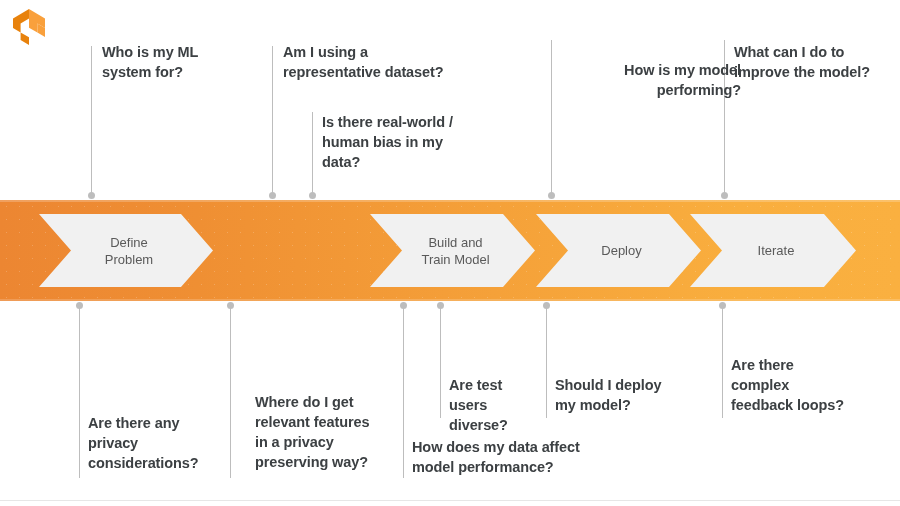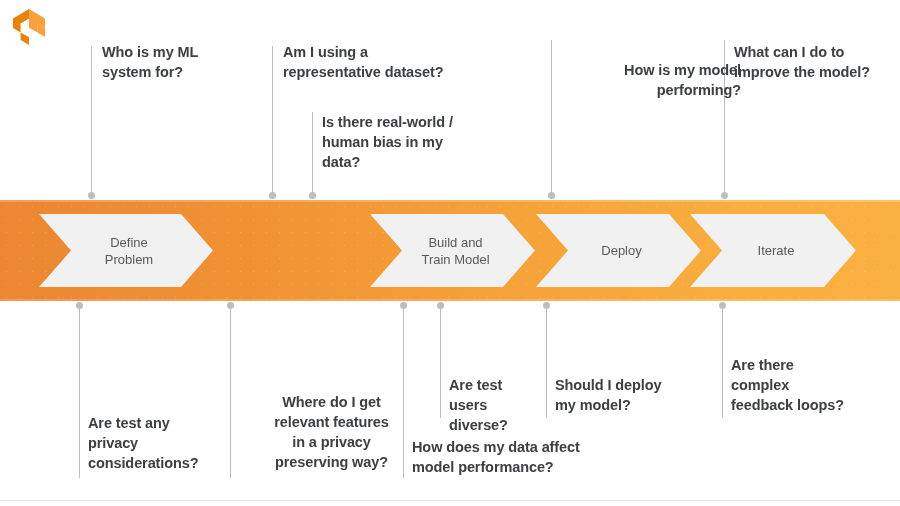--- a/index.html
+++ b/index.html
@@ -208,25 +208,25 @@
 
   <div class="leader-dot" style="left:437px; top:302px;"></div>
   <div class="leader" style="left:440px; top:308px; height:110px;"></div>
 
   <div class="leader-dot" style="left:543px; top:302px;"></div>
   <div class="leader" style="left:546px; top:308px; height:110px;"></div>
 
   <div class="leader-dot" style="left:719px; top:302px;"></div>
   <div class="leader" style="left:722px; top:308px; height:110px;"></div>
 
-  <div class="qtext" style="left:88px; top:413px; width:180px;">Are test any
+  <div class="qtext" style="left:88px; top:413px; width:180px;">Are there any
 privacy
 considerations?</div>
 
-  <div class="qtext" style="left:239px; top:392px; width:185px;text-align:center;">Where do I get
+  <div class="qtext" style="left:255px; top:392px; width:185px;">Where do I get
 relevant features
 in a privacy
 preserving way?</div>
 
   <div class="qtext" style="left:412px; top:437px; width:230px;">How does my data affect
 model performance?</div>
 
   <div class="qtext" style="left:449px; top:375px; width:110px;">Are test
 users
 diverse?</div>

